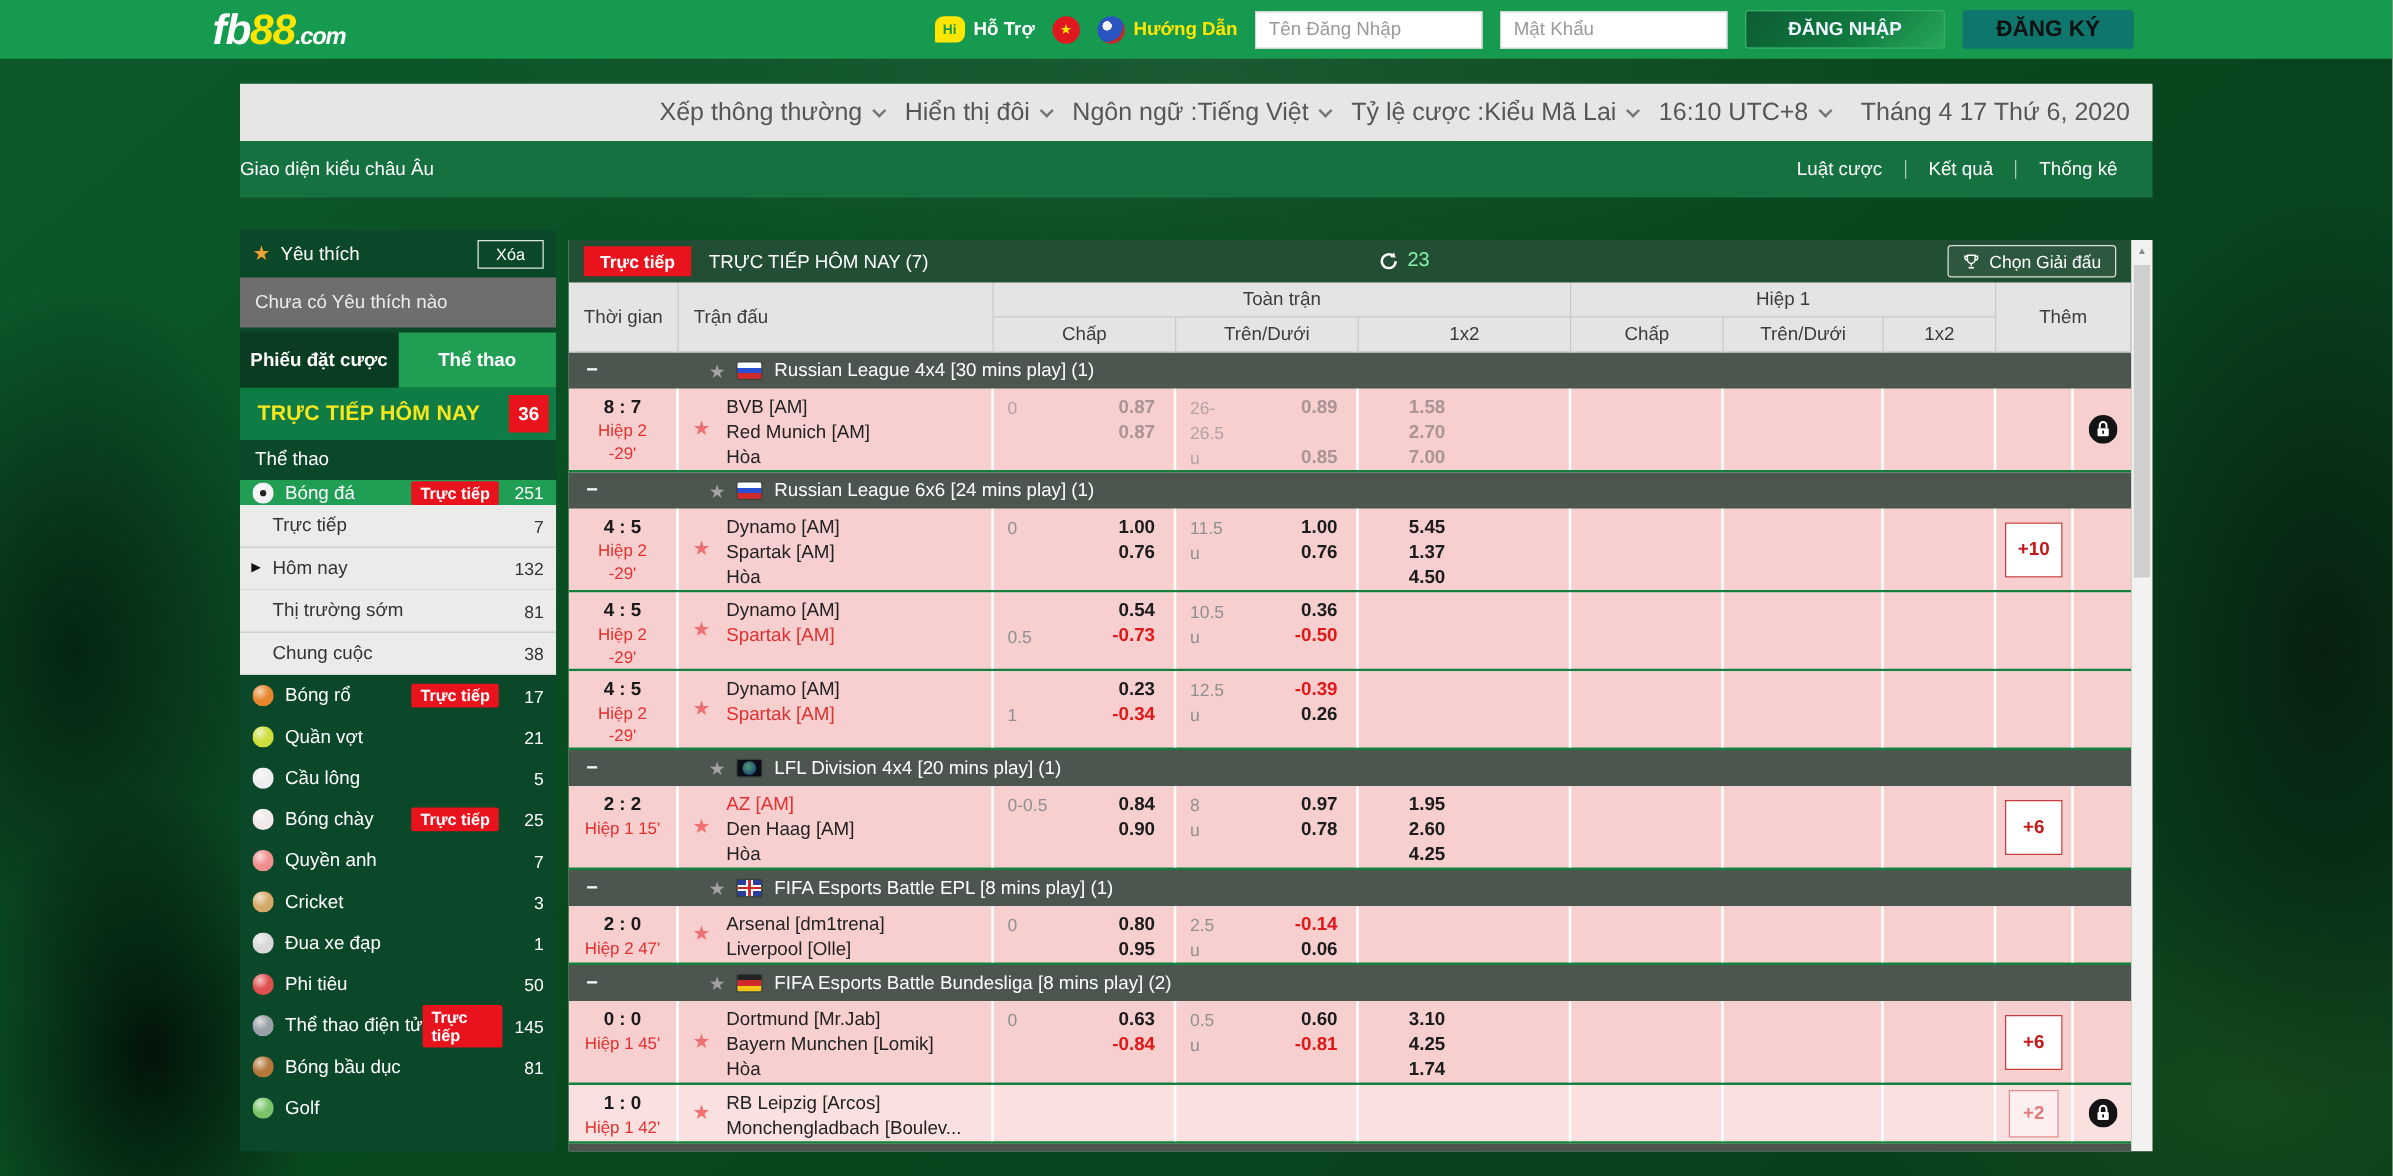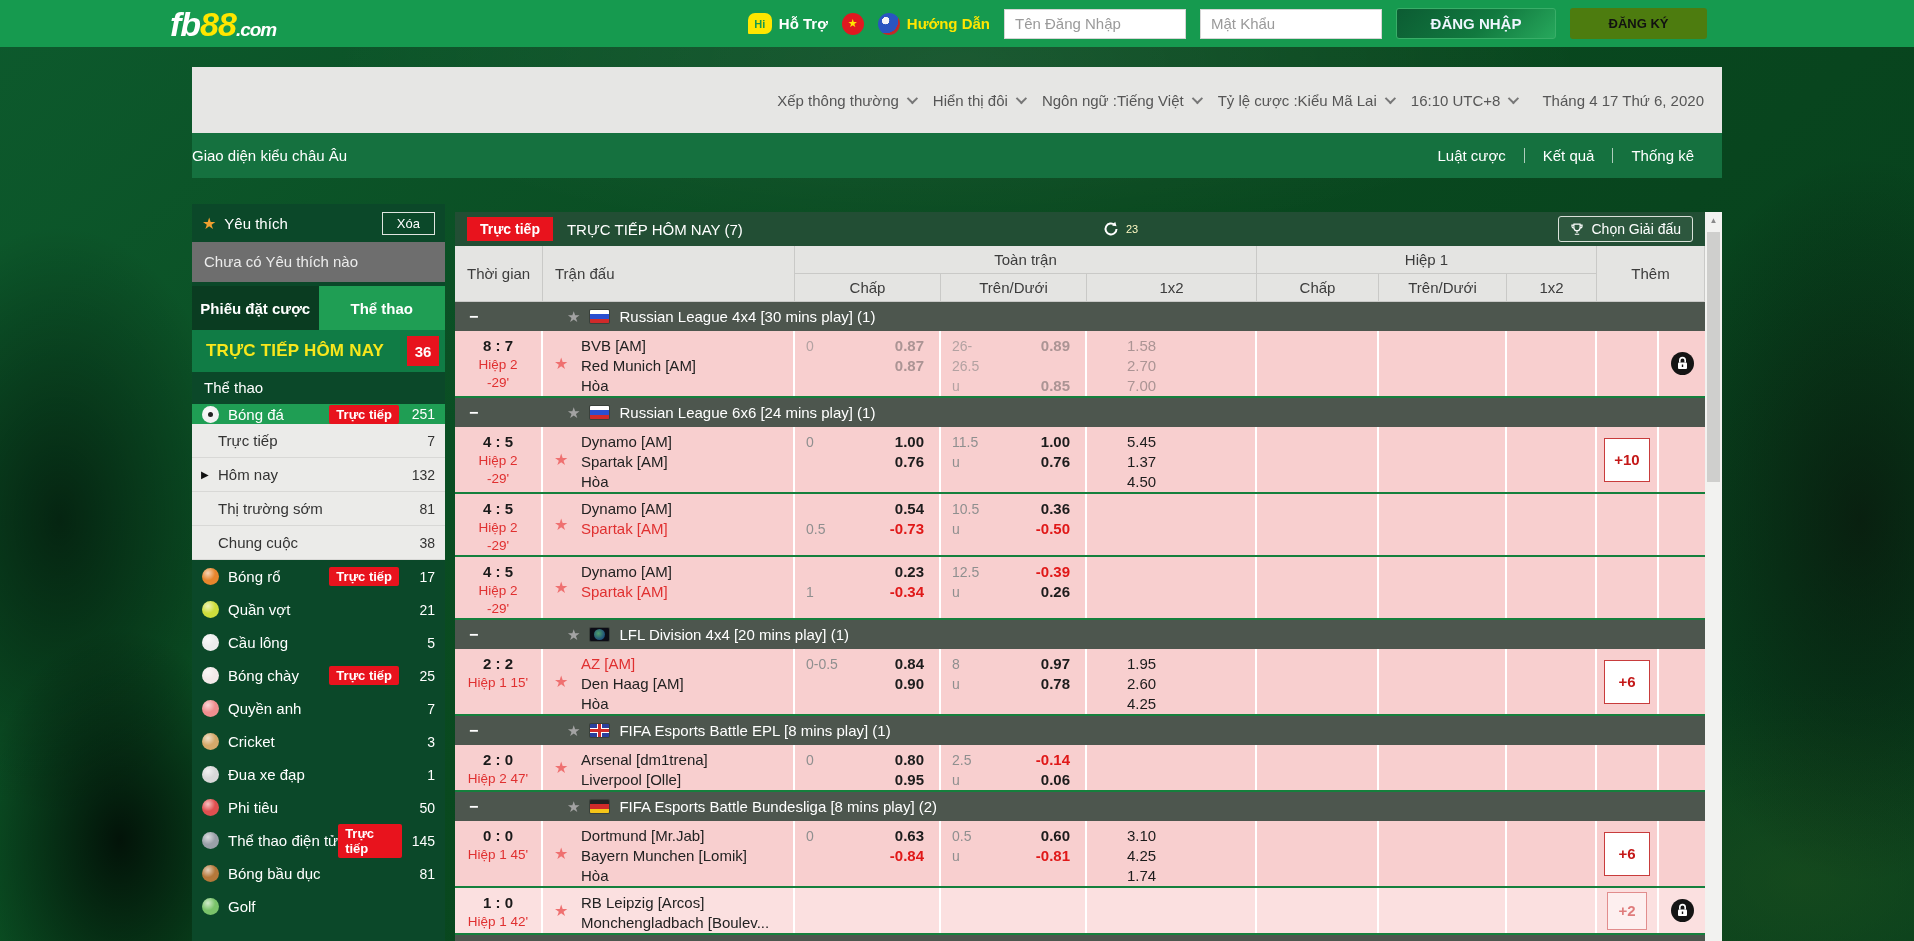--- a/index.html
+++ b/index.html
@@ -30,25 +30,25 @@
      background: radial-gradient(circle at 35% 35%, #f5f5f5 18%, #2a55c0 19% 62%, #c02a2a 63%); }
   .tb-label { color:#fff; font-size:15px; font-weight:bold; }
   .tb-label.yellow { color:#ffe600; }
   .tb-input { width:182px; height:30px; background:#fff; border:1px solid #d5d5d5; padding:0 10px;
               font-size:15px; color:#444; font-family:inherit; }
   .tb-input::placeholder { color:#9a9a9a; }
   .btn-login { width:160px; height:31px; border:1px solid #39ae68; border-radius:3px; cursor:pointer;
      background:linear-gradient(135deg,#0c5c33 0%,#11793f 55%,#27a85c 100%);
      color:#eef6ff; font-weight:bold; font-size:15px; font-family:inherit; }
   .btn-register { width:137px; height:31px; border:none; border-radius:3px; cursor:pointer;
-     background:#4d7c0f; color:#111; font-weight:bold; font-size:13px; font-family:inherit; }
+     background:#0f766e; color:#111; font-weight:bold; font-size:18px; font-family:inherit; }
   
   .frame { width:1530px; margin:0 0 0 192px; position:relative; }
-  .settings { height:66px; margin-top:20px; background:#e6e6e4; display:flex; align-items:center;
-              justify-content:flex-end; padding-right:18px; color:#565656; font-size:15px; }
+  .settings { height:46px; margin-top:20px; background:#e6e6e4; display:flex; align-items:center;
+              justify-content:flex-end; padding-right:18px; color:#565656; font-size:20px; }
   .set-item { display:flex; align-items:center; gap:8px; margin-left:18px; cursor:pointer; white-space:nowrap; }
   .caret { width:8px; height:8px; border-right:2px solid #777; border-bottom:2px solid #777;
            transform:rotate(45deg) translateY(-2px); display:inline-block; }
   .set-date { margin-left:26px; white-space:nowrap; }
   .navbar { height:45px; background:#15713f; display:flex; align-items:center; color:#fff; font-size:15px; }
   .nav-view { padding-left:0; }
   .nav-links { margin-left:auto; display:flex; align-items:center; padding-right:10px; }
   .nav-link { padding:0 18px; cursor:pointer; white-space:nowrap; }
   .nav-sep { width:1px; height:15px; background:rgba(255,255,255,.65); }
   
@@ -83,22 +83,22 @@
   .sub-row { height:34px; background:#ebebe9; color:#333; display:flex; align-items:center;
              padding:0 10px 0 26px; font-size:15px; border-bottom:1px solid #d8d8d6; cursor:pointer; position:relative; }
   .sub-arrow { position:absolute; left:9px; font-size:10px; color:#111; }
   .sub-count { margin-left:auto; font-size:14px; }
   .sport-row { height:33px; display:flex; align-items:center; padding:0 10px; cursor:pointer; }
   
   .main { flex:1; margin-left:10px; margin-top:34px; height:729px; overflow:hidden; background:#fff; position:relative; }
   .main-header { height:34px; background:#224e34; display:flex; align-items:center; padding:0 12px; position:relative; }
   .mh-live { background:#e8131d; color:#fff; font-weight:bold; font-size:14px; padding:4px 13px; cursor:pointer; }
   .mh-title { color:#fff; font-size:15px; margin-left:14px; }
-  .mh-refresh { position:absolute; left:648px; display:flex; align-items:center; gap:7px; color:#fef9c3;
-                font-size:11px; cursor:pointer;text-align:center; }
+  .mh-refresh { position:absolute; left:648px; display:flex; align-items:center; gap:7px; color:#86efac;
+                font-size:16px; cursor:pointer;text-align:center; }
   .mh-btn { margin-left:auto; display:flex; align-items:center; gap:7px; border:1px solid #d9e1d9;
             border-radius:3px; background:rgba(255,255,255,.05); color:#fff; font-size:14px;
             padding:4px 11px; cursor:pointer; font-family:inherit; }
   .grid { display:grid; grid-template-columns:88px 252px 146px 146px 170px 122px 128px 90px 62px 46px; }
   .thead { background:#e4e4e2; color:#3c3c3c; font-size:15px; }
   .th { display:flex; align-items:center; justify-content:center; border-right:1px solid #c9c9c7;
         border-bottom:1px solid #c9c9c7; height:28px; }
   .th.tall { height:56px; grid-row:span 2; }
   .th.left { justify-content:flex-start; padding-left:12px; }
   .sp3 { grid-column:span 3; }
@@ -127,21 +127,21 @@
   .tline { font-size:13.5px; color:#e03030; line-height:18px; }
   .c-match { position:relative; }
   .m-star { position:absolute; left:11px; top:50%; transform:translateY(-55%); color:#ef7070;
             font-size:16px; cursor:pointer; }
   .tname { padding-left:38px; font-size:15px; color:#222; line-height:20px; white-space:nowrap;
            overflow:hidden; }
   .tname.red { color:#e03030; }
   .orow { display:flex; height:20px; line-height:20px; }
   .ln { width:50px; padding-left:11px; color:#8f8f8f; font-size:14px; }
   .od { flex:1; text-align:right; padding-right:15px; font-weight:bold; font-size:15px; color:#1c1c1c; cursor:pointer; }
-  .odx { padding-left:40px; font-weight:normal; font-size:15px; color:#1c1c1c; line-height:20px; cursor:pointer; }
+  .odx { padding-left:40px; font-weight:bold; font-size:15px; color:#1c1c1c; line-height:20px; cursor:pointer; }
   .neg { color:#e01818; }
   .muted .od, .muted .odx { color:#ab9494; }
   .muted .ln { color:#b3a2a2; }
   .c-center { display:flex; align-items:center; justify-content:center; padding-top:0; }
   .more-btn { width:46px; height:44px; background:#fff; border:1px solid #c83c3c; color:#c41818;
               font-weight:bold; font-size:15px; cursor:pointer; font-family:inherit; }
   .more-btn.faded { opacity:.5; width:40px; height:38px; }
   .lockwrap { line-height:0; }
   
   .scrollbar { width:17px; margin-top:34px; height:729px; background:#f2f2f0; position:relative; }

